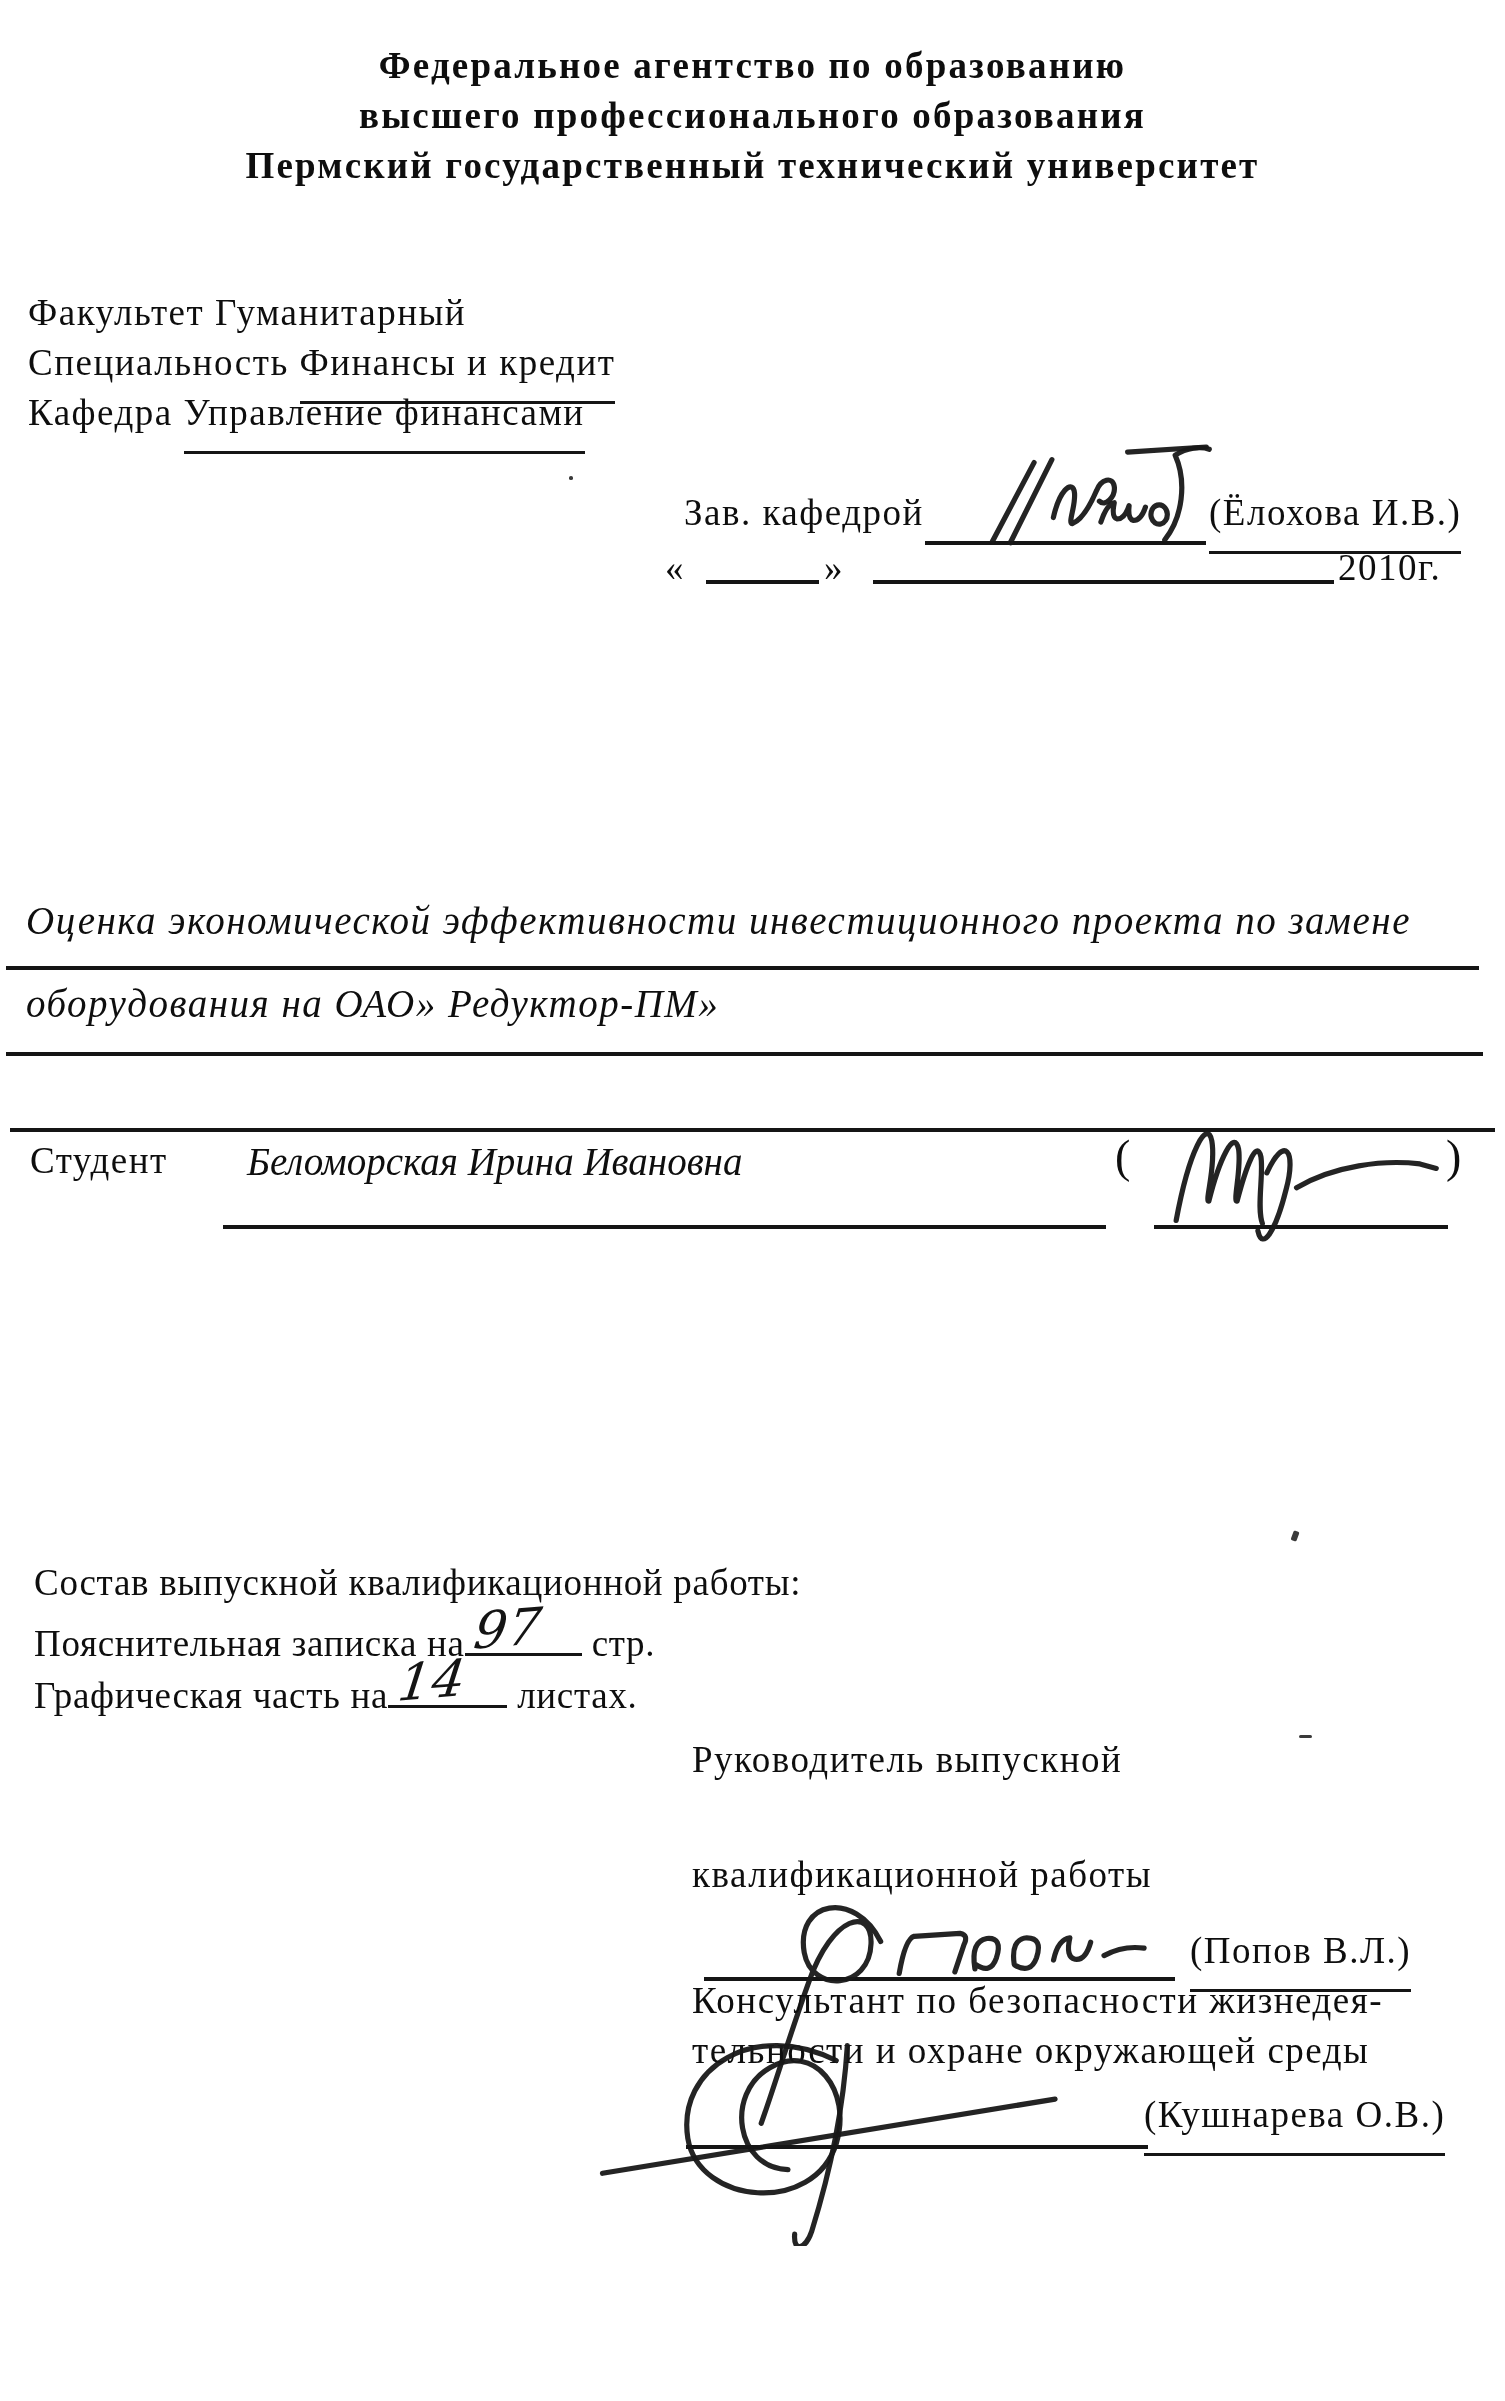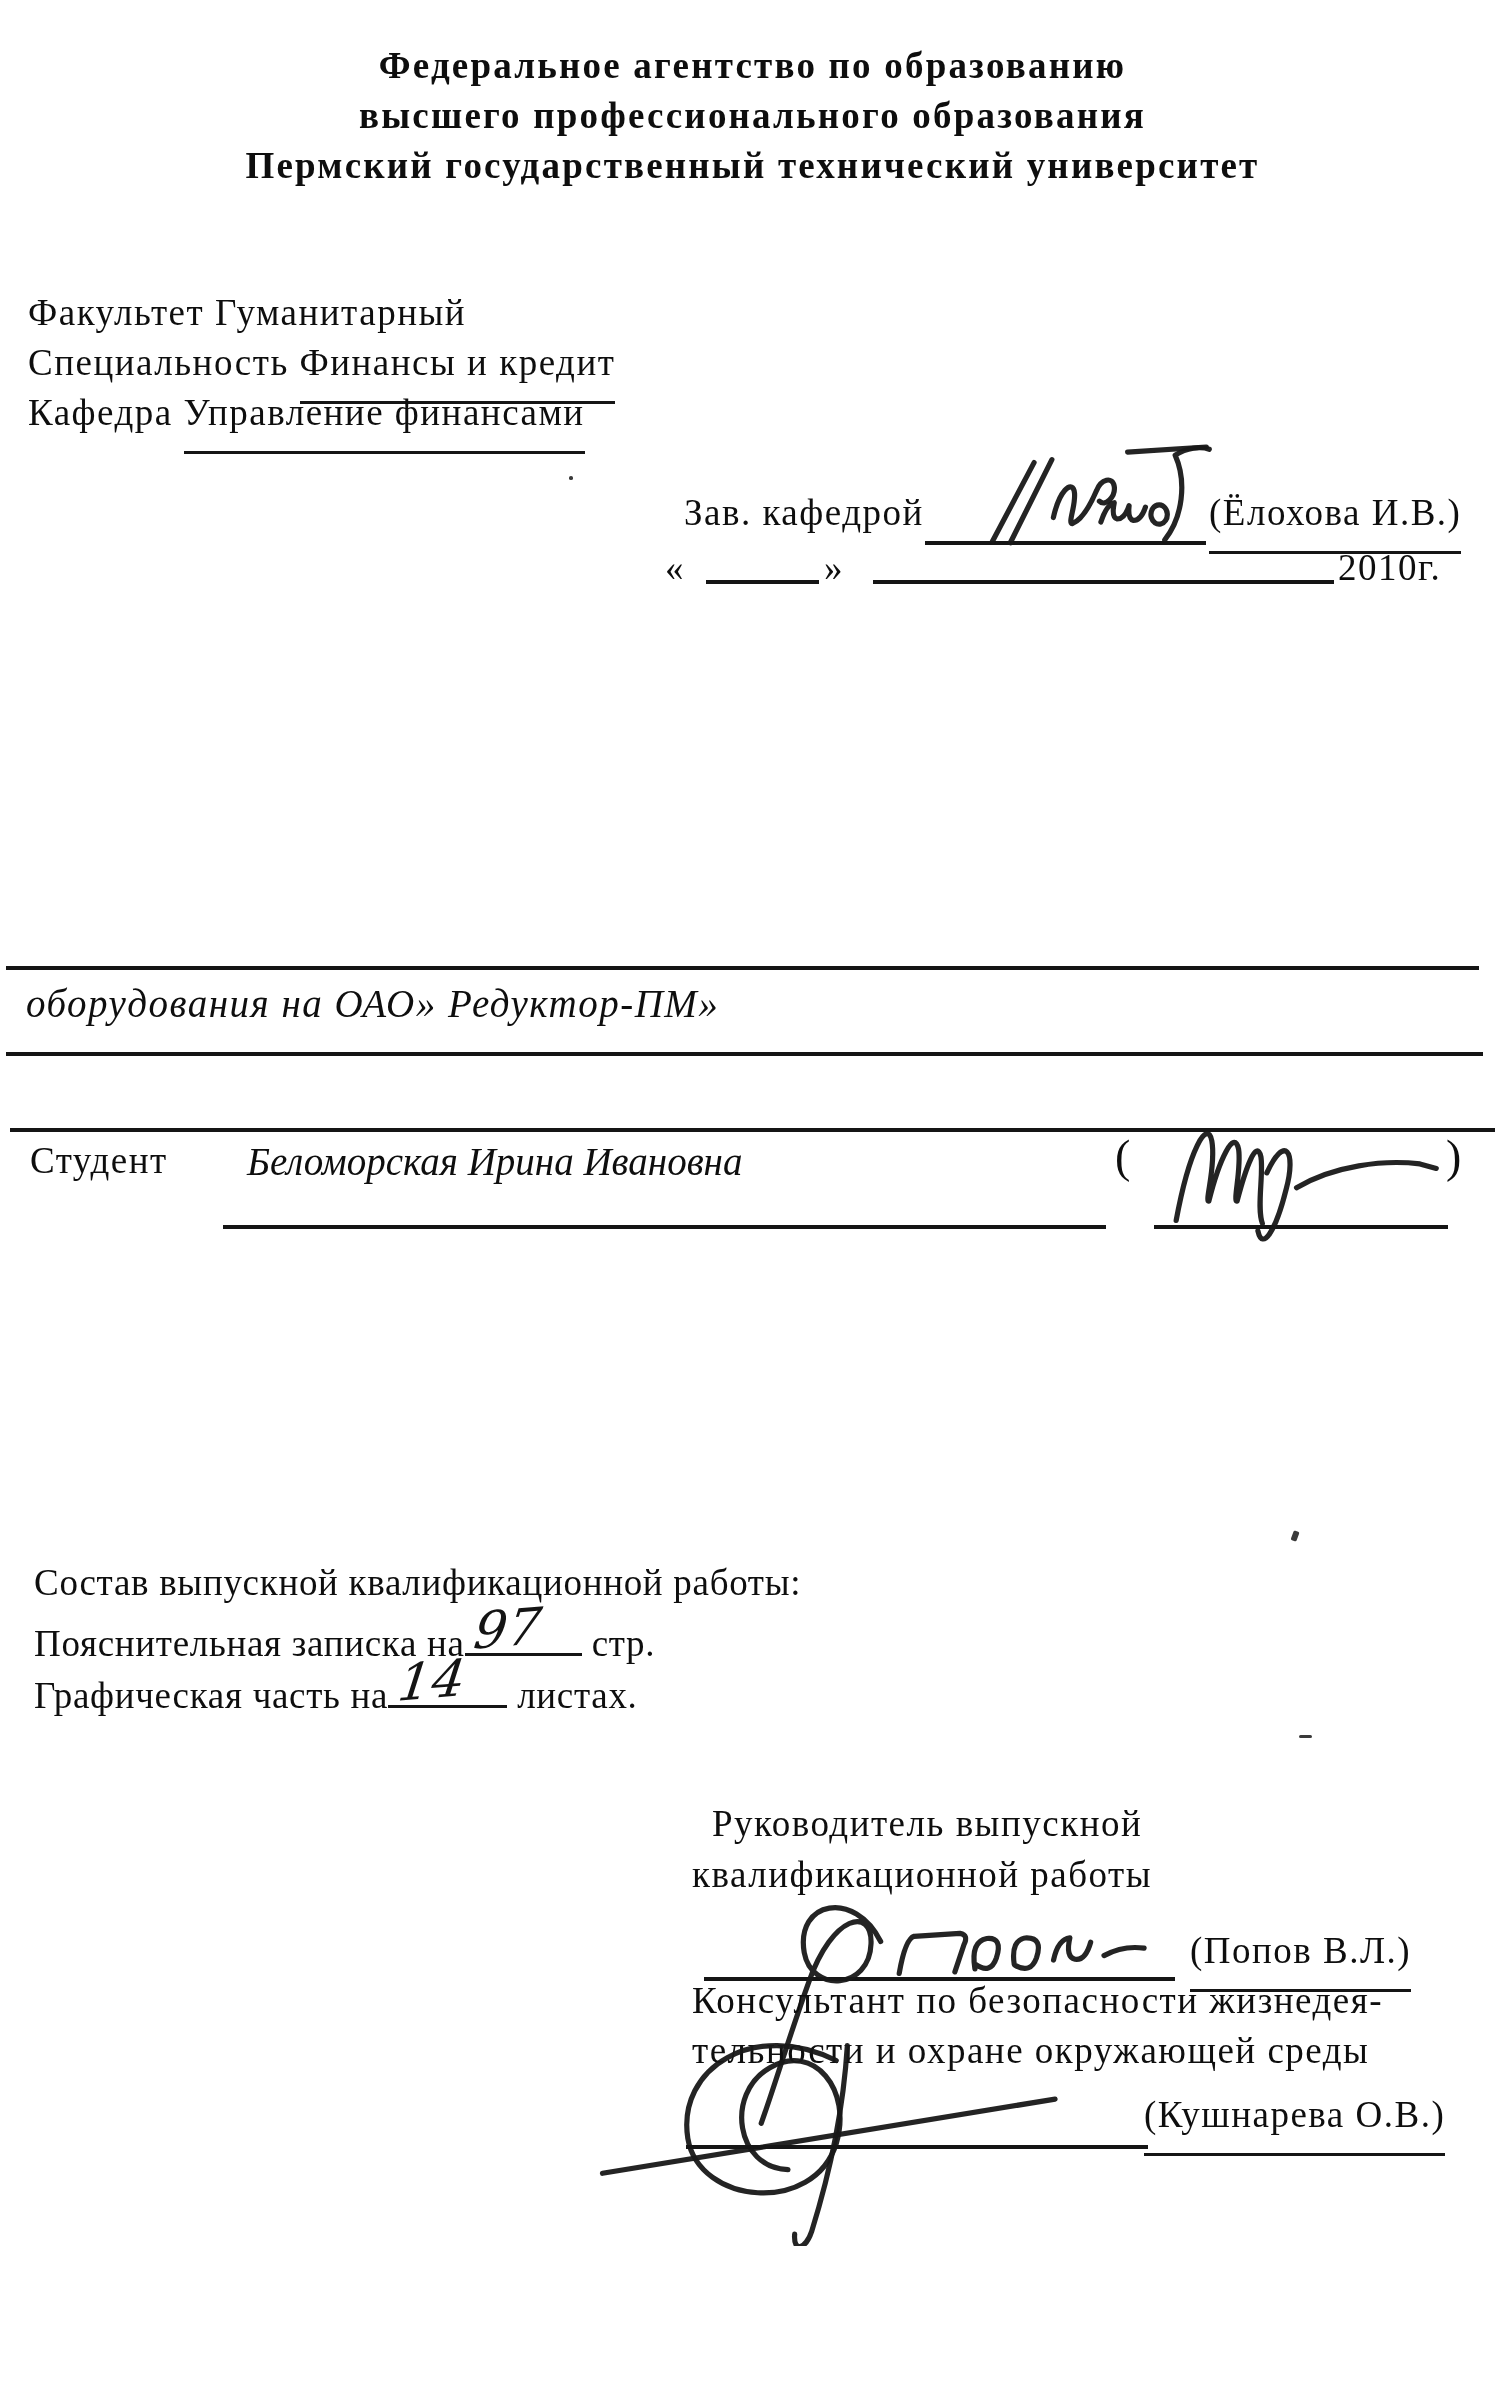--- a/index.html
+++ b/index.html
@@ -115,20 +115,21 @@
     <span class="u">(Ёлохова И.В.)</span>
   </div>
 
   <div class="abs body-text" style="left:665px; top:546px;">«</div>
   <div class="bar" style="left:706px; top:580px; width:113px;"></div>
   <div class="abs body-text" style="left:824px; top:546px;">»</div>
   <div class="bar" style="left:873px; top:580px; width:461px;"></div>
   <div class="abs body-text" style="left:1338px; top:546px;">2010г.</div>
 
 
+  <div class="abs subtitle" style="left:26px; top:898px;">Оценка экономической эффективности инвестиционного проекта по замене</div>
   <div class="bar" style="left:6px; top:966px; width:1473px;"></div>
   <div class="abs subtitle" style="left:26px; top:981px;">оборудования на ОАО» Редуктор-ПМ»</div>
   <div class="bar" style="left:6px; top:1052px; width:1477px;"></div>
   <div class="bar" style="left:10.4px; top:1128px; width:1485px;"></div>
 
   <div class="abs body-text" style="left:30px; top:1139px;">Студент</div>
   <div class="abs student-name" style="left:247px; top:1139px;">Беломорская Ирина Ивановна</div>
   <div class="bar" style="left:223px; top:1225px; width:883px;"></div>
   <div class="abs paren" style="left:1115px; top:1130px;">(</div>
   <div class="bar" style="left:1154px; top:1225px; width:294px;"></div>
@@ -142,21 +143,21 @@
   <div class="abs body-text" style="left:34px; top:1561px; letter-spacing:0.7px;">Состав выпускной квалификационной работы:</div>
   <div class="abs body-text" style="left:34px; top:1611px; letter-spacing:0.7px;">
     <span>Пояснительная записка на</span><span class="fill" style="width:117px;"><span class="handwritten">97</span></span>
     <span>стр.</span>
   </div>
   <div class="abs body-text" style="left:34px; top:1663px; letter-spacing:0.7px;">
     <span>Графическая часть на</span><span class="fill" style="width:119px;"><span class="handwritten">14</span></span>
     <span>листах.</span>
   </div>
 
-  <div class="abs body-text" style="left:692px; top:1802px;margin-left:20px;">Руководитель выпускной</div>
+  <div class="abs body-text" style="left:692px; top:1738px;">Руководитель выпускной</div>
   <div class="abs body-text" style="left:692px; top:1853px;">квалификационной работы</div>
   <div class="bar" style="left:704px; top:1977px; width:471px;"></div>
   <svg class="sig" style="left:743px; top:1871px;" width="446" height="256" viewBox="0 0 600 345">
     <path d="M185,95 C150,25 70,40 82,110 C92,165 170,160 172,98 C174,48 120,58 88,150 C62,222 42,290 24,340"></path>
     <path d="M210,138 Q218,92 230,88 L292,84 Q304,86 297,100 L285,136"></path>
     <path d="M312,132 Q306,95 328,91 Q350,89 341,117 Q333,140 313,126"></path>
     <path d="M365,126 Q360,92 382,90 Q404,90 395,117 Q387,139 366,127"></path>
     <path d="M418,120 Q424,92 440,90 Q434,116 447,119 Q461,121 468,96"></path>
     <path d="M486,114 Q512,100 540,104"></path>
   </svg>

